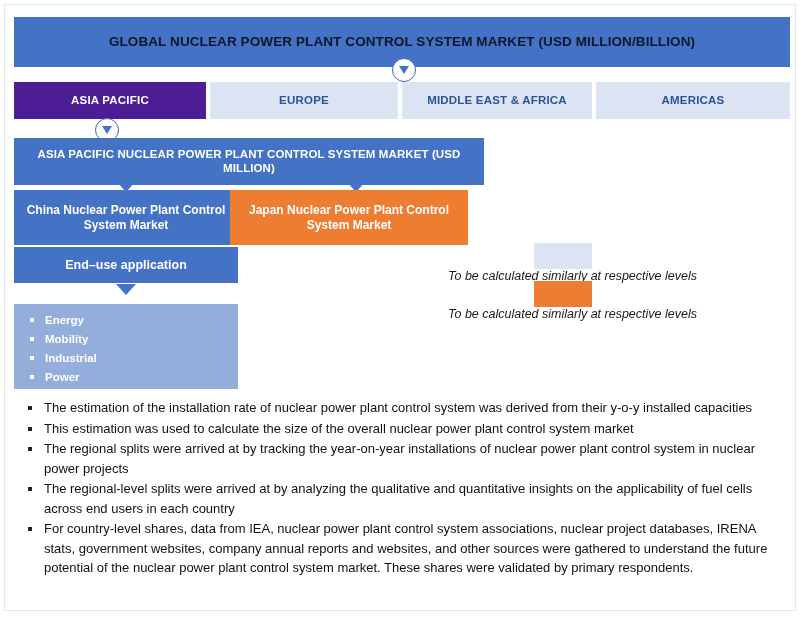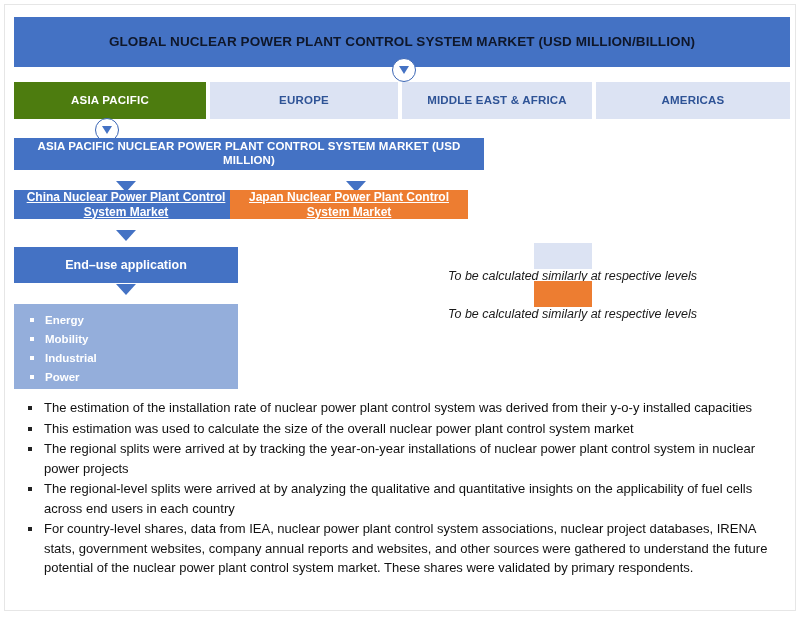--- a/index.html
+++ b/index.html
@@ -54,54 +54,53 @@
 
   
   .region {
     top: 82px;
     height: 37px;
     font-size: 11.5px;
     font-weight: bold;
     letter-spacing: .2px;
   }
   .region.active {
-    background: #4d7c0f;
+    background: #4c1d95;
     color: #ffffff;
   }
   .region.inactive {
     background: #DCE3F3;
     color: #2E5396;
   }
   #region-asia   { left: 14px;  width: 192px; }
   #region-europe { left: 210px; width: 188px; }
   #region-mea    { left: 402px; width: 190px; }
   #region-amer   { left: 596px; width: 194px; }
 
   
   #asia-market-bar {
     left: 14px;
     top: 138px;
     width: 470px;
-    height: 32px;
+    height: 47px;
     background: #4472C4;
     color: #ffffff;
     font-size: 11.5px;
     font-weight: bold;
     padding: 0 10px;
     letter-spacing: .1px;
   }
 
   
   .country {
     top: 190px;
-    height: 29px;
+    height: 55px;
     font-size: 12px;
     font-weight: bold;
     color: #ffffff;
-    text-decoration: underline;
   }
   #country-china {
     left: 14px;
     width: 224px;
     background: #4472C4;
   }
   #country-japan {
     left: 230px;
     width: 238px;
     background: #ED7D31;

